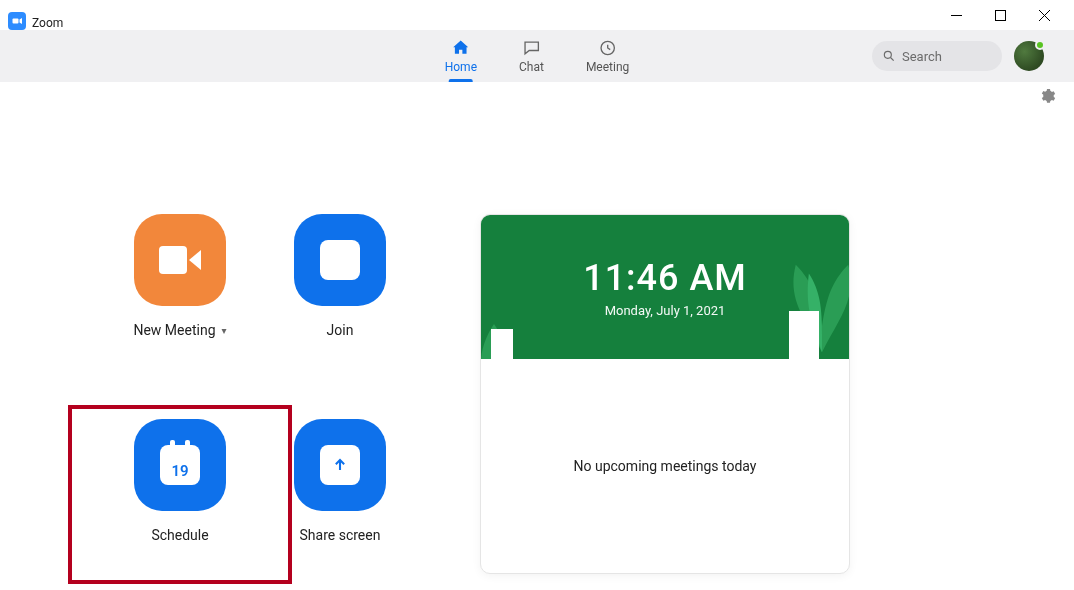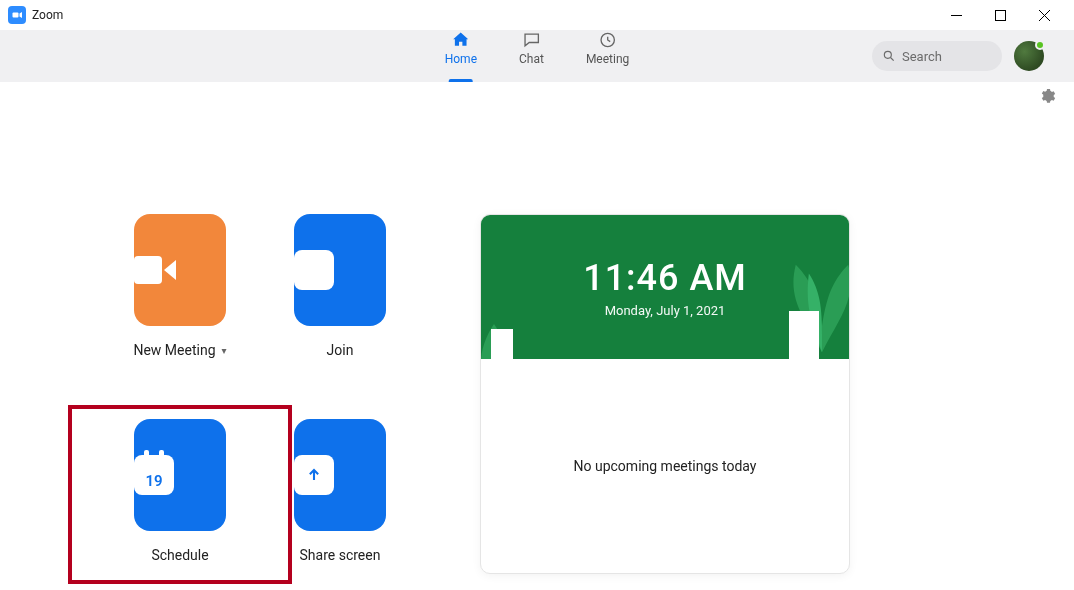--- a/index.html
+++ b/index.html
@@ -1,30 +1,30 @@
 <!DOCTYPE html>
 <html><head>
 <meta charset="utf-8">
 <style>
   * { box-sizing: border-box; margin: 0; padding: 0; font-family: -apple-system, BlinkMacSystemFont, "Segoe UI", Roboto, Arial, sans-serif; }
   body { width: 1074px; height: 590px; background: #fff; overflow: hidden; }
 
   
-  .titlebar { display: flex; align-items: center; height: 30px; padding: 12px 8px; background: #fff; }
+  .titlebar { display: flex; align-items: flex-end; height: 30px; padding: 0 8px; background: #fff; }
   .titlebar .app-icon { width: 18px; height: 18px; background: #2D8CFF; border-radius: 4px; display: flex; align-items: center; justify-content: center; margin-right: 6px; }
   .titlebar .app-icon svg { width: 12px; height: 12px; }
   .titlebar .title { font-size: 12px; color: #222; }
   .titlebar .spacer { flex: 1; }
   .titlebar .winbtn { width: 44px; height: 30px; display: flex; align-items: center; justify-content: center; cursor: pointer; }
   .titlebar .winbtn svg { width: 11px; height: 11px; }
 
   
   .topnav { height: 52px; background: #f0f0f2; display: flex; align-items: center; position: relative; }
   .nav-center { position: absolute; left: 50%; transform: translateX(-50%); display: flex; gap: 30px; height: 100%; align-items: stretch; }
-  .nav-item { display: flex; flex-direction: column; align-items: center; justify-content: flex-start; gap: 2px; padding: 0 6px; cursor: pointer; position: relative; }
+  .nav-item { display: flex; flex-direction: column; align-items: center; justify-content: center; gap: 2px; padding: 0 6px; cursor: pointer; position: relative; }
   .nav-item .nicon { width: 20px; height: 20px; display: flex; align-items: center; justify-content: center; color: #666; }
   .nav-item .nlabel { font-size: 12px; color: #555; }
   .nav-item.active .nicon { color: #0E71EB; }
   .nav-item.active .nlabel { color: #0E71EB; }
   .nav-item.active::after { content:""; position:absolute; bottom:0; left: 10px; right:10px; height:3px; background:#0E71EB; border-radius:2px 2px 0 0; }
 
   .nav-right { margin-left: auto; display: flex; align-items: center; gap: 12px; padding-right: 30px; }
   .search { display: flex; align-items: center; background: #e4e4e7; border-radius: 18px; height: 30px; padding: 0 14px 0 10px; width: 130px; color: #6b6b6b; cursor: text; }
   .search svg { width: 14px; height: 14px; margin-right: 6px; }
   .search span { font-size: 13px; }
@@ -35,21 +35,21 @@
   
   .subbar { height: 32px; display:flex; justify-content:flex-end; align-items:center; padding-right: 18px; }
   .gear { color:#888; cursor:pointer; }
   .gear svg { width:18px; height:18px; }
 
   
   .main { display:flex; padding: 100px 60px 0 60px; gap: 20px; }
 
   .tile-grid { flex: 0 0 400px; display: grid; grid-template-columns: repeat(2, 160px); grid-template-rows: repeat(2, auto); gap: 50px 0; justify-content: center; }
   .tile { display:flex; flex-direction:column; align-items:center; gap: 16px; }
-  .tile-btn { width: 92px; height: 112px; border-radius: 16px; display:flex; align-items:center; cursor:pointer; }
+  .tile-btn { width: 92px; height: 92px; border-radius: 28px; display:flex; align-items:center; justify-content:center; cursor:pointer; }
   .tile-btn.orange { background:#F2873B; }
   .tile-btn.blue { background:#0E71EB; }
   .tile-btn svg, .tile-btn .inner { color:#fff; }
   .tile-label-row { display:flex; align-items:center; gap:6px; }
   .tile-label { font-size: 14px; color:#222; }
   .chev { color:#666; font-size:10px; }
 
   .highlight { border: 4px solid #B4001E; padding: 10px 28px 6px; margin: -14px -32px -10px; }
 
   

